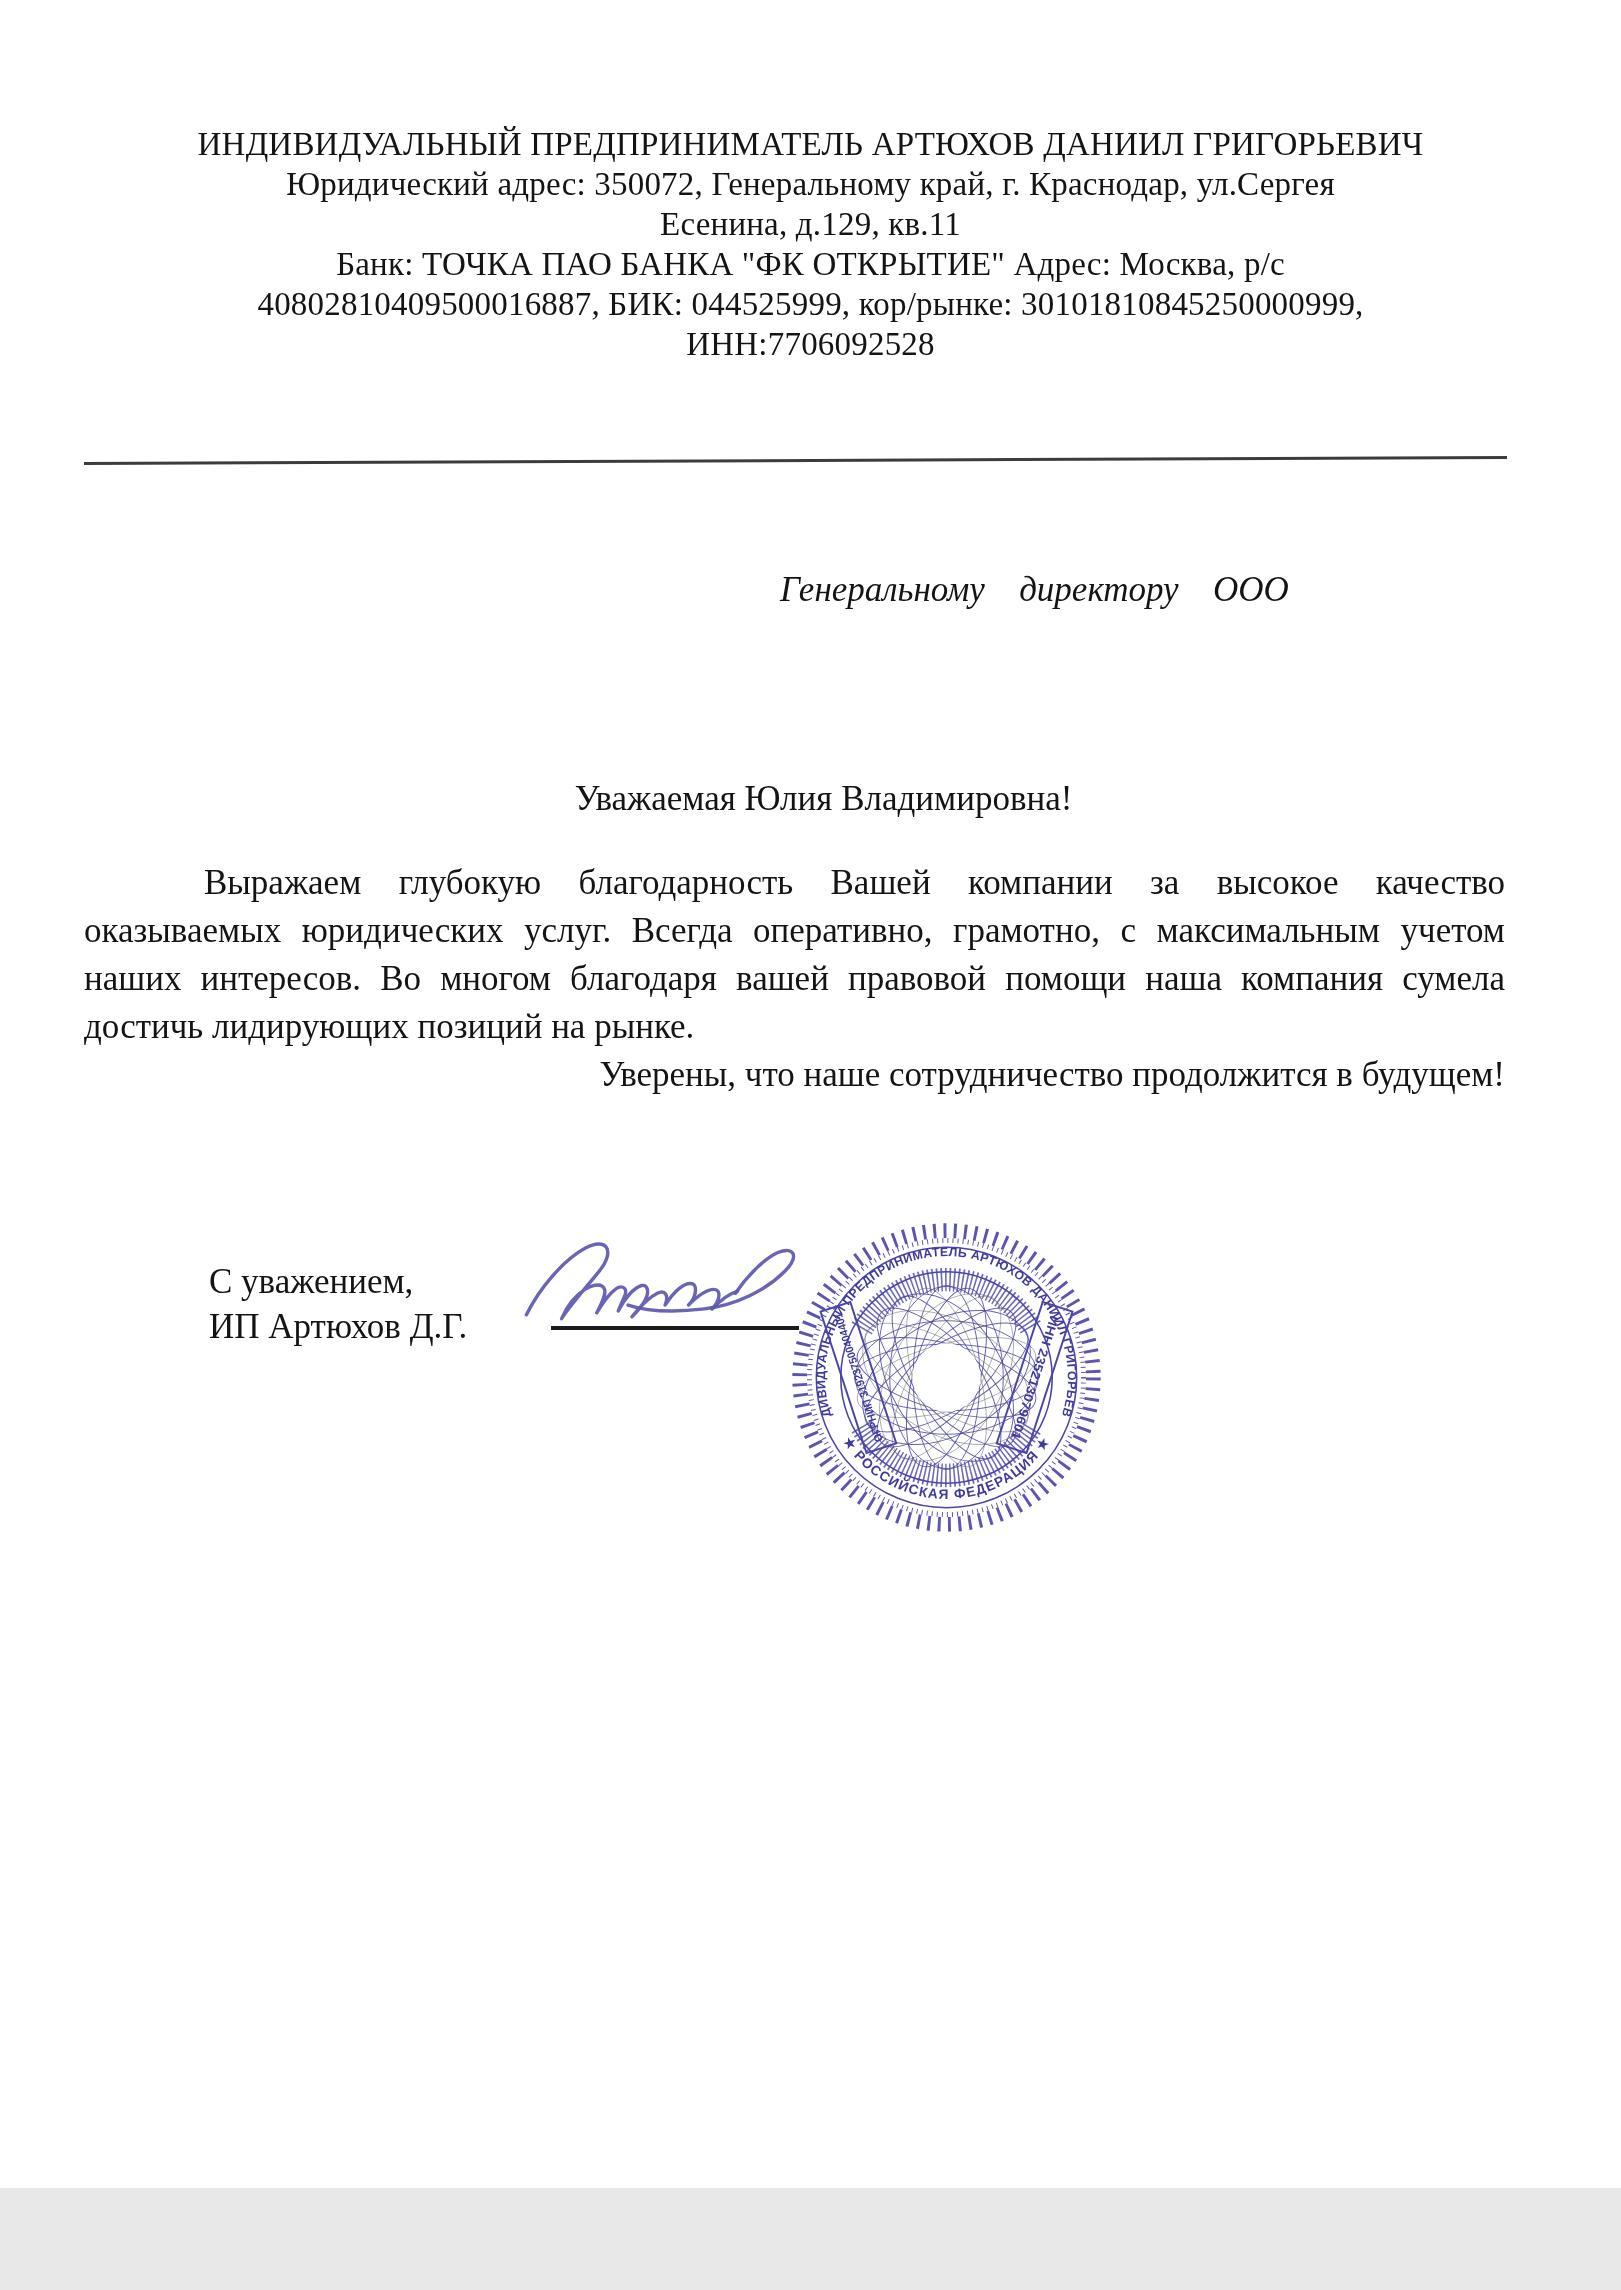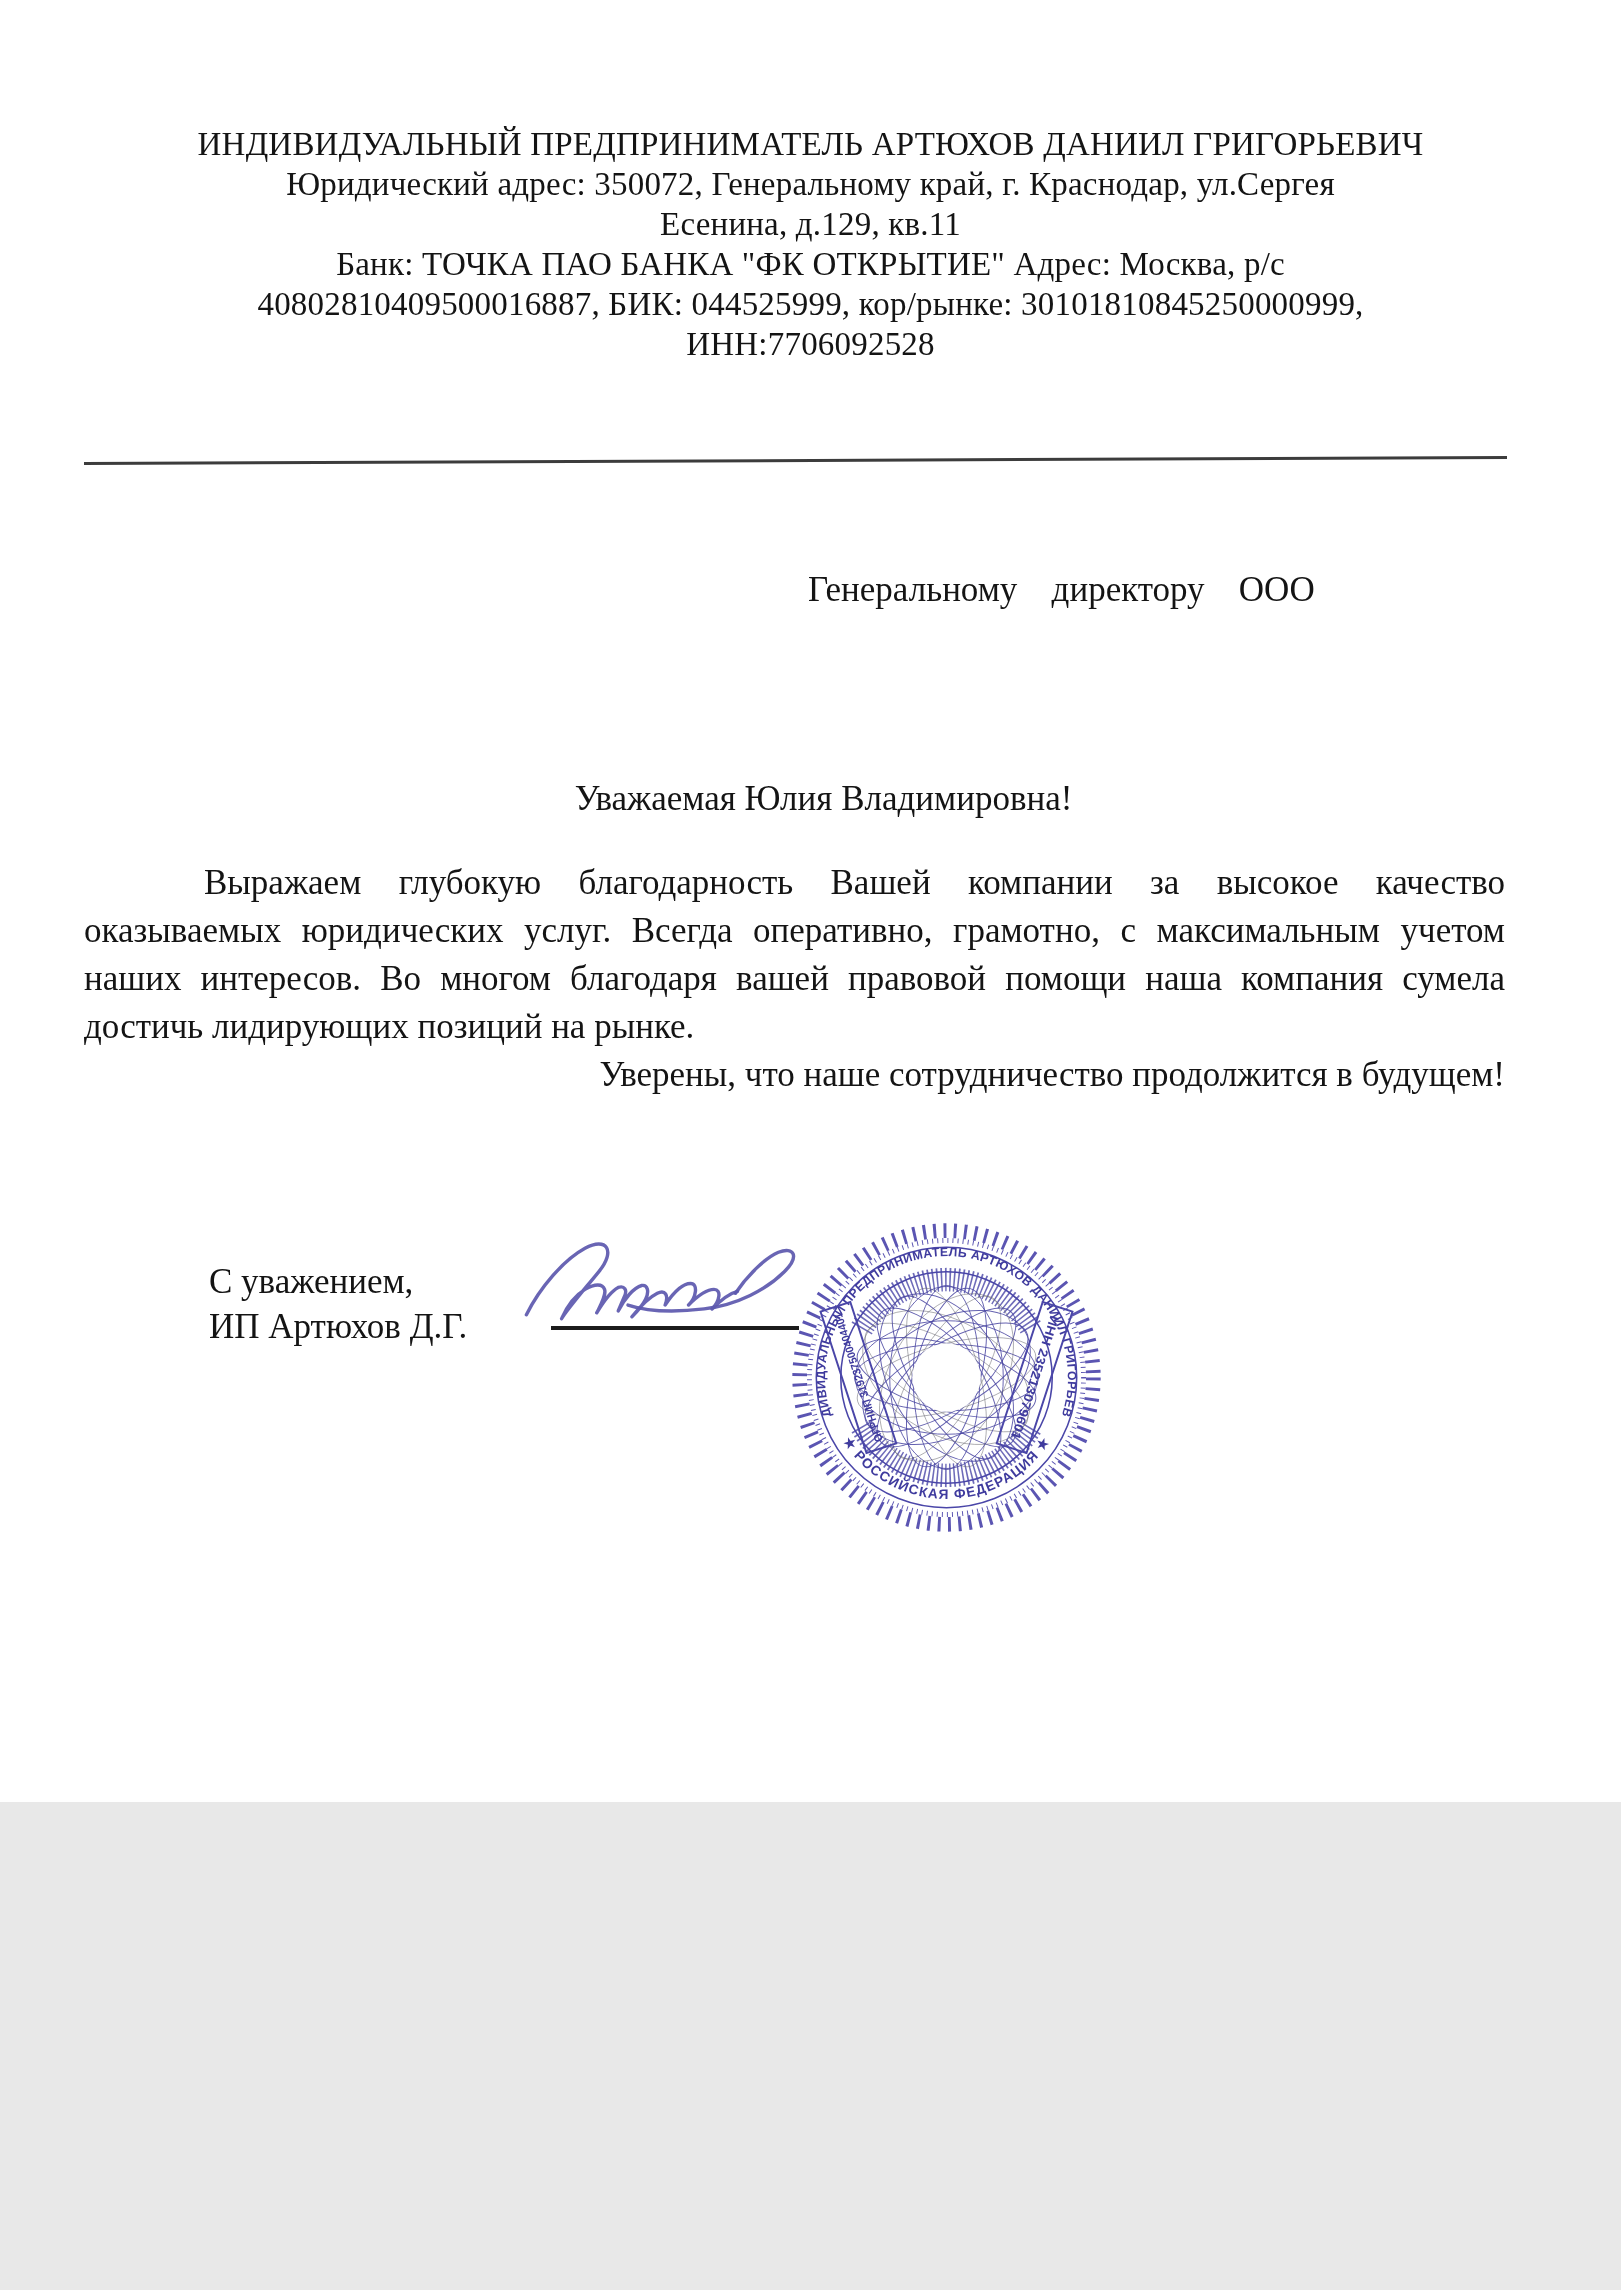--- a/index.html
+++ b/index.html
@@ -1,28 +1,28 @@
 <!DOCTYPE html>
 <html><head>
 <meta charset="utf-8">
 <style>
   html,body{margin:0;padding:0;background:#e8e8e8;}
   .page{
-    position:relative;width:1621px;height:1802px;background:#ffffff;
+    position:relative;width:1621px;height:2188px;background:#ffffff;
     font-family:"Liberation Serif",serif;color:#141414;overflow:hidden;margin:0 auto;
   }
   .letterhead{
     position:absolute;top:124px;left:49px;width:1523px;text-align:center;
     font-size:33px;line-height:40px;letter-spacing:0.2px;
   }
   .divider{
     position:absolute;top:459px;left:84px;width:1423px;height:2.9px;
     background:#3c3c3c;transform:rotate(-0.25deg);
   }
-  .addressee{position:absolute;left:808px;top:568px;width:545px;font-size:35px;line-height:43px;}
+  .addressee{position:absolute;left:780px;top:568px;width:545px;font-size:35px;line-height:43px;font-style:italic;}
   .addressee .addr1{word-spacing:25.5px;}
   .salutation{position:absolute;top:779px;left:0;width:1647px;text-align:center;font-size:35px;}
   .body-block{position:absolute;left:84px;top:859px;width:1421px;font-size:35px;line-height:48px;}
   .body-block .p1{text-align:justify;text-indent:120px;}
   .body-block .p2{text-indent:120px;text-align:right;}
   .closing{position:absolute;left:209px;top:1259px;font-size:35px;line-height:45px;}
   .sig-line{position:absolute;left:551px;top:1326px;width:248px;height:3.9px;background:#1c1c1c;}
   .stamp{position:absolute;left:784px;top:1215px;}
   .signature{position:absolute;left:510px;top:1221px;}
   

